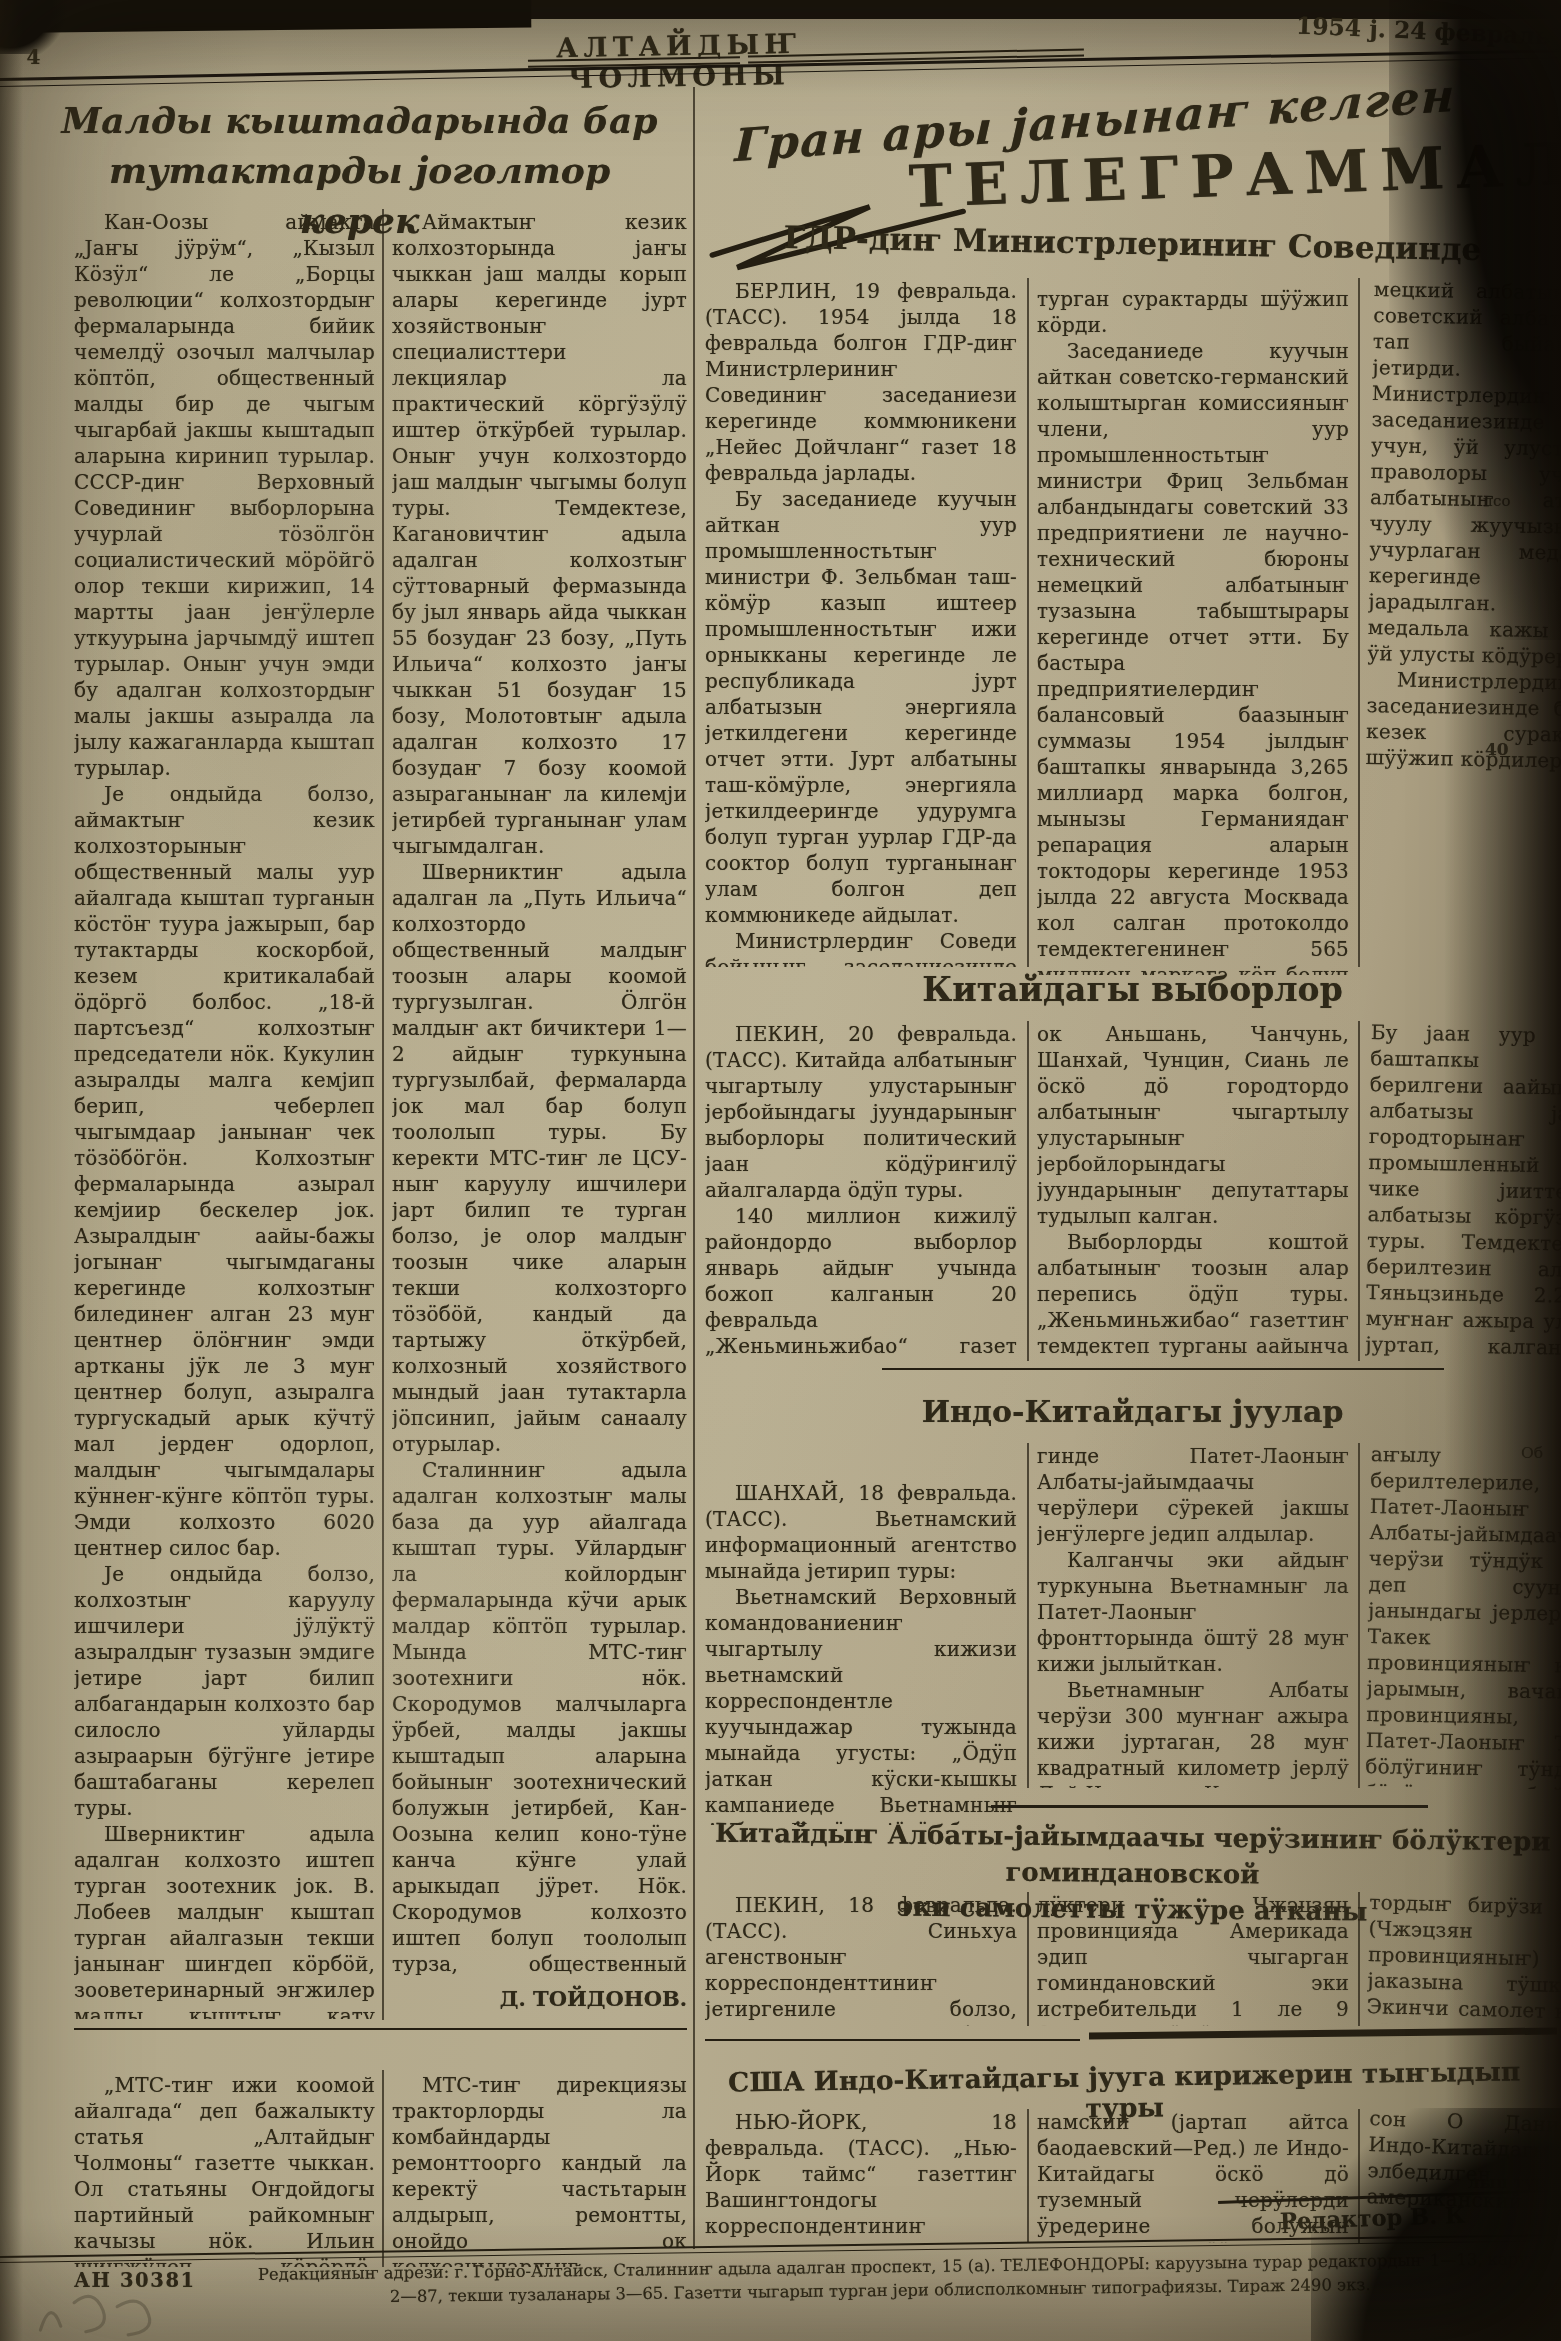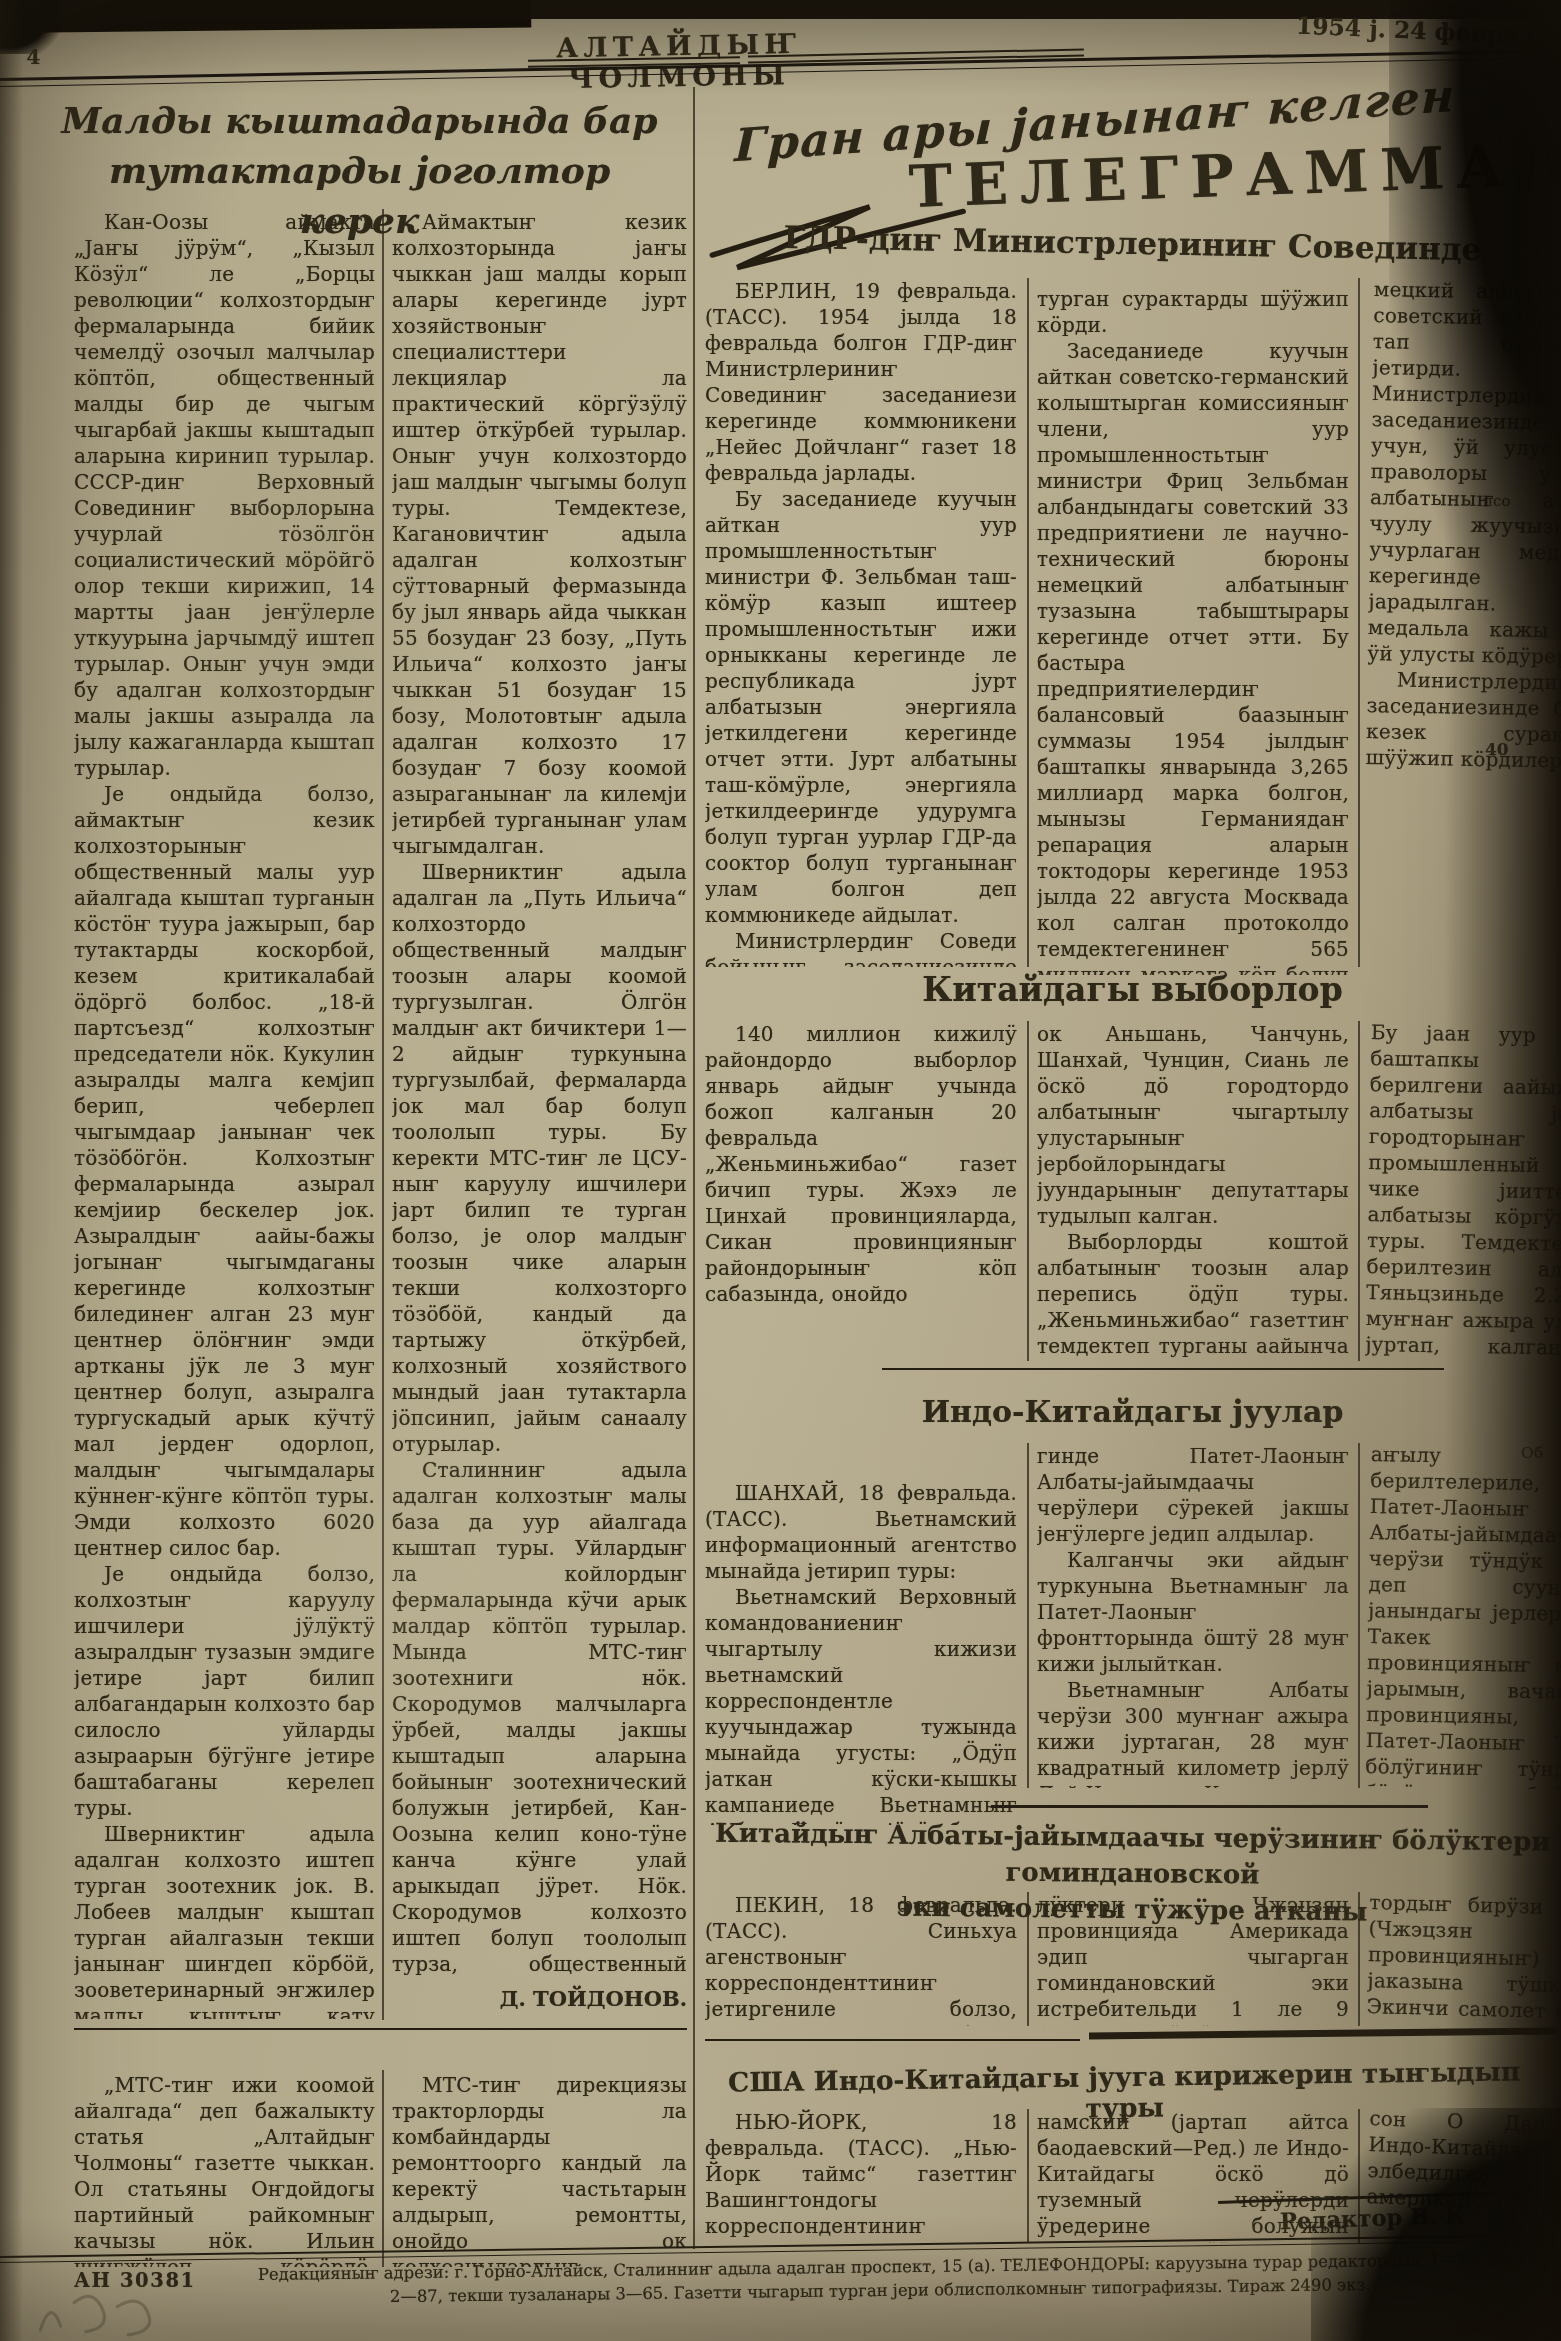--- a/index.html
+++ b/index.html
@@ -91,20 +91,21 @@
   </div>
   <div class="col body-txt ink" style="left:1368px;top:278px;width:226px;height:689px;transform:rotate(1deg);">
     <p style="text-indent:0;">мецкий албатыныҥ советский албатыга тап быйанын јетирди. Министрлердиҥ заседаниезинде учун, ӱй улустыҥ праволоры учун, албатыныҥ атту-чуулу жуучызына учурлаган медаль керегинде јӧп јарадылган. Бу медальла кажы ла ӱй улусты кӧдӱрер.</p>
     <p>Министрлердиҥ заседаниезинде бир кезек суракты шӱӱжип кӧрдилер.</p>
   </div>
 
   <div class="headline ink" style="left:703px;top:970px;width:859px;font-size:33px;">Китайдагы выборлор</div>
   <div class="rule-v" style="left:1027px;top:1021px;height:340px;"></div>
   <div class="rule-v" style="left:1358px;top:1021px;height:340px;"></div>
   <div class="col body-txt ink" style="left:705px;top:1021px;width:312px;height:340px;">
+    <p>ПЕКИН, 20 февральда. (ТАСС). Китайда албатыныҥ чыгартылу улустарыныҥ јербойындагы јуундарыныҥ выборлоры политический јаан кӧдӱриҥилӱ айалгаларда ӧдӱп туры.</p>
     <p>140 миллион кижилӱ райондордо выборлор январь айдыҥ учында божоп калганын 20 февральда „Женьминьжибао“ газет бичип туры. Жэхэ ле Цинхай провинцияларда, Сикан провинцияныҥ райондорыныҥ кӧп сабазында, онойдо</p>
   </div>
   <div class="col body-txt ink" style="left:1037px;top:1021px;width:312px;height:340px;">
     <p style="text-indent:0;">ок Аньшань, Чанчунь, Шанхай, Чунцин, Сиань ле ӧскӧ дӧ городтордо албатыныҥ чыгартылу улустарыныҥ јербойлорындагы јуундарыныҥ депутаттары тудылып калган.</p>
     <p>Выборлорды коштой албатыныҥ тоозын алар перепись ӧдӱп туры. „Женьминьжибао“ газеттиҥ темдектеп турганы аайынча болзо, албатыныҥ текши тоозын алар перепись Китайда эҥ баштапкы катап ӧдӱп јат.</p>
   </div>
   <div class="col body-txt ink" style="left:1368px;top:1021px;width:226px;height:340px;transform:rotate(1deg);">
     <p style="text-indent:0;">Бу јаан уур иш баштапкы берилгени аайынча албатызы јаан городторынаҥ ла промышленный чике јииттери албатызы кӧргӱзип туры. Темдектезе, берилтезин алза, Тяньцзиньде 2.200 муҥнаҥ ажыра улус јуртап, калганчы јылдарда 360 муҥнаҥ ажыра улус кан.</p>
   </div>
 

